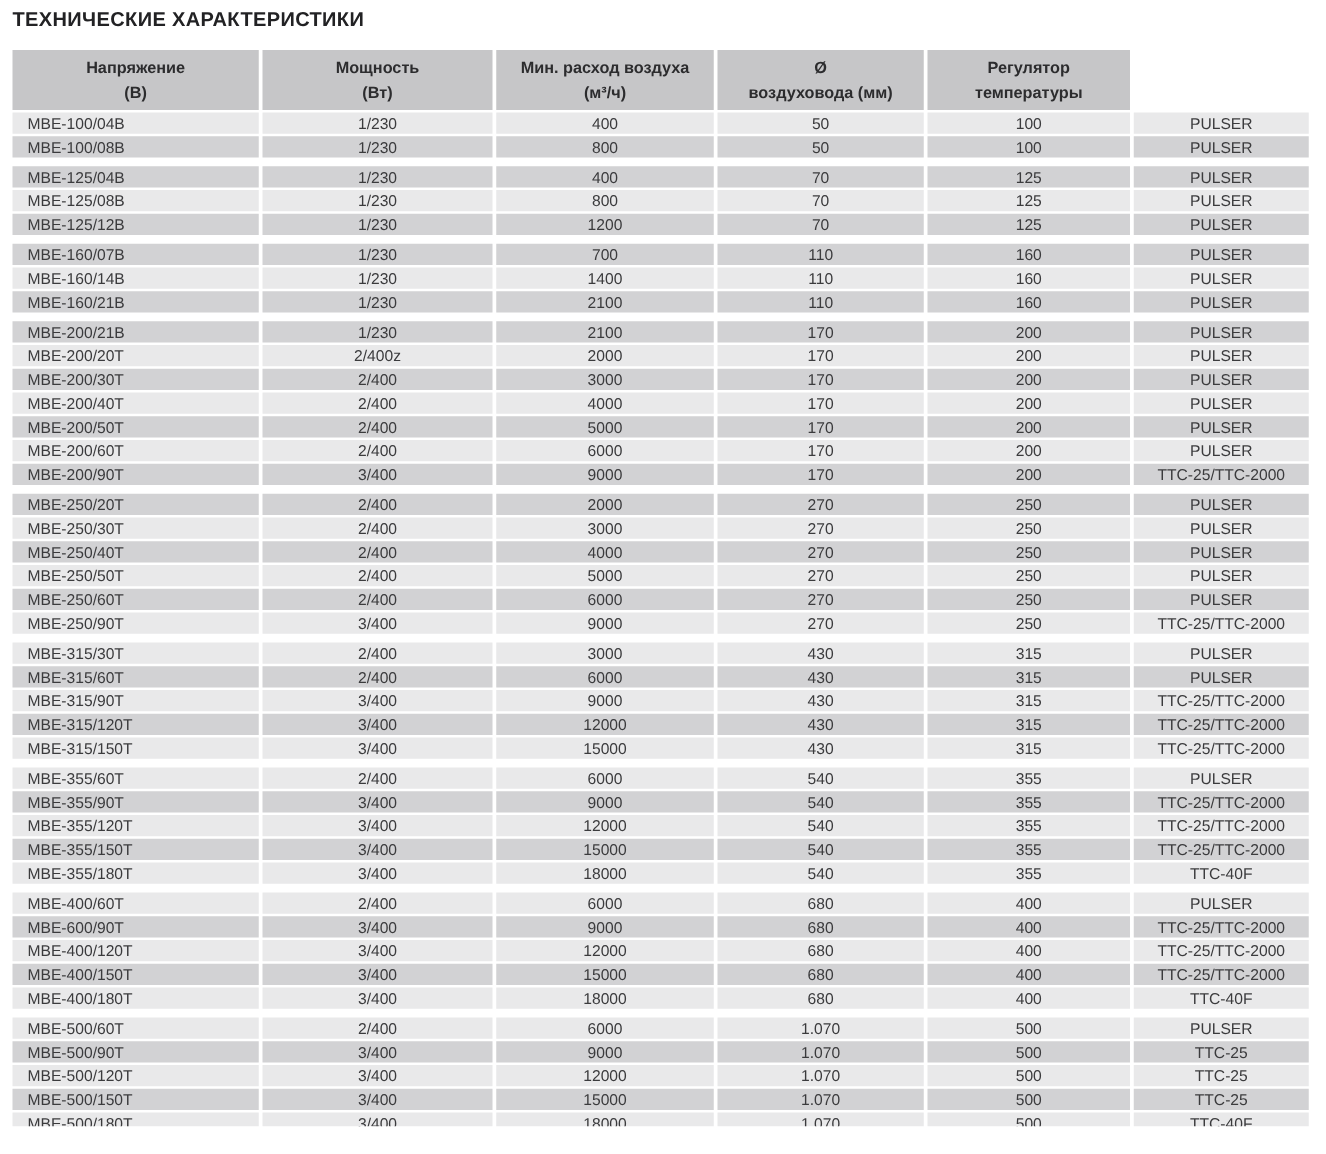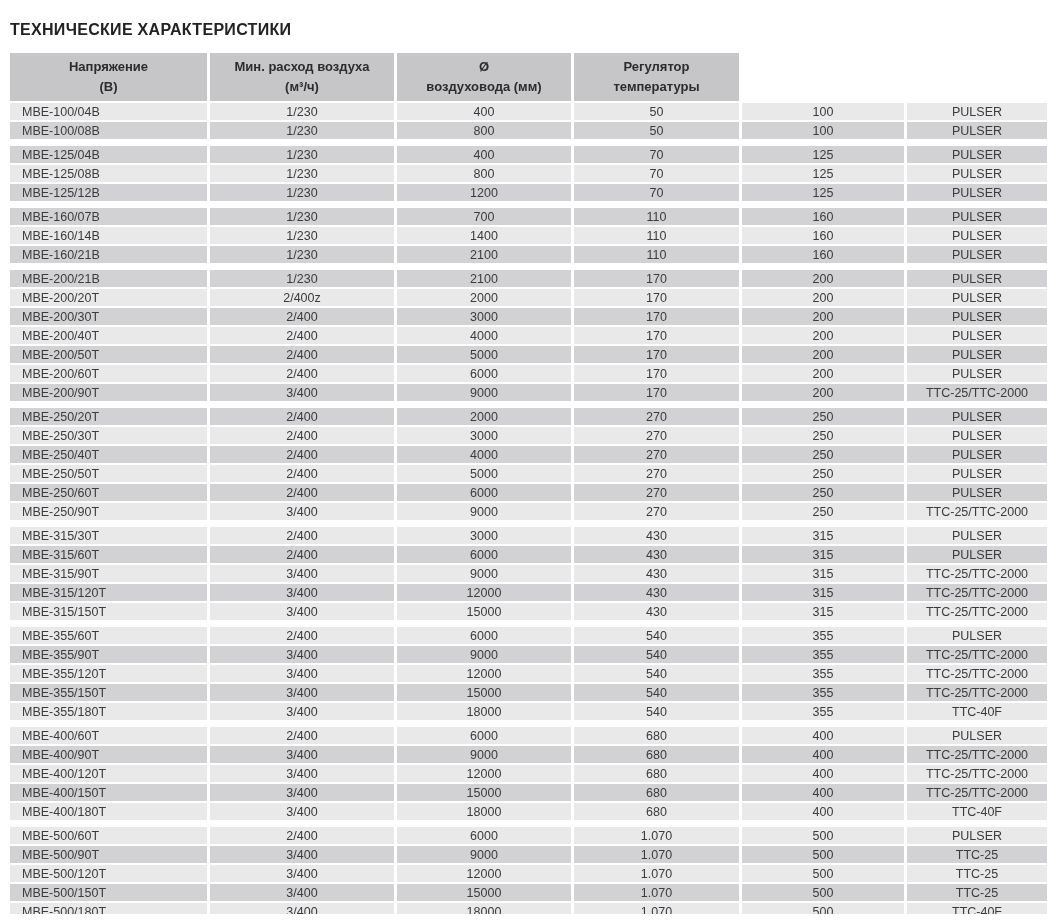--- a/index.html
+++ b/index.html
@@ -7,21 +7,20 @@
     padding: 0;
     background: #ffffff;
     font-family: "Liberation Sans", sans-serif;
   }
   .page {
     width: 1061px;
     height: 901px;
     background: #ffffff;
     box-sizing: border-box;
     padding: 6px 10px 0 10px;
-    margin-top: 13px;
   }
   .page-title {
     font-size: 16px;
     font-weight: bold;
     color: #222224;
     letter-spacing: 0.3px;
     margin: 2px 0 14px 0;
   }
   .grid-row {
     display: grid;
@@ -72,20 +71,24 @@
 <div class="page">
   <div class="page-title">ТЕХНИЧЕСКИЕ ХАРАКТЕРИСТИКИ</div>
 
   <div>
     <div class="grid-row header-row" id="header-row">
         <div class="hcell">
           <div>Напряжение</div>
           <div>(В)</div>
         </div>
         <div class="hcell">
+          <div>Мощность</div>
+          <div>(Вт)</div>
+        </div>
+        <div class="hcell">
           <div>Мин. расход воздуха</div>
           <div>(м³/ч)</div>
         </div>
         <div class="hcell">
           <div>Ø</div>
           <div>воздуховода (мм)</div>
         </div>
         <div class="hcell">
           <div>Регулятор</div>
           <div>температуры</div>
@@ -349,21 +352,21 @@
         <div class="group-sep"></div>
         <div class="grid-row data-row light">
           <div class="cell model">MBE-400/60T</div>
           <div class="cell">2/400</div>
           <div class="cell">6000</div>
           <div class="cell">680</div>
           <div class="cell">400</div>
           <div class="cell">PULSER</div>
         </div>
         <div class="grid-row data-row dark">
-          <div class="cell model">MBE-400/90T</div>
+          <div class="cell model">MBE-600/90T</div>
           <div class="cell">3/400</div>
           <div class="cell">9000</div>
           <div class="cell">680</div>
           <div class="cell">400</div>
           <div class="cell">TTC-25/TTC-2000</div>
         </div>
         <div class="grid-row data-row light">
           <div class="cell model">MBE-400/120T</div>
           <div class="cell">3/400</div>
           <div class="cell">12000</div>

